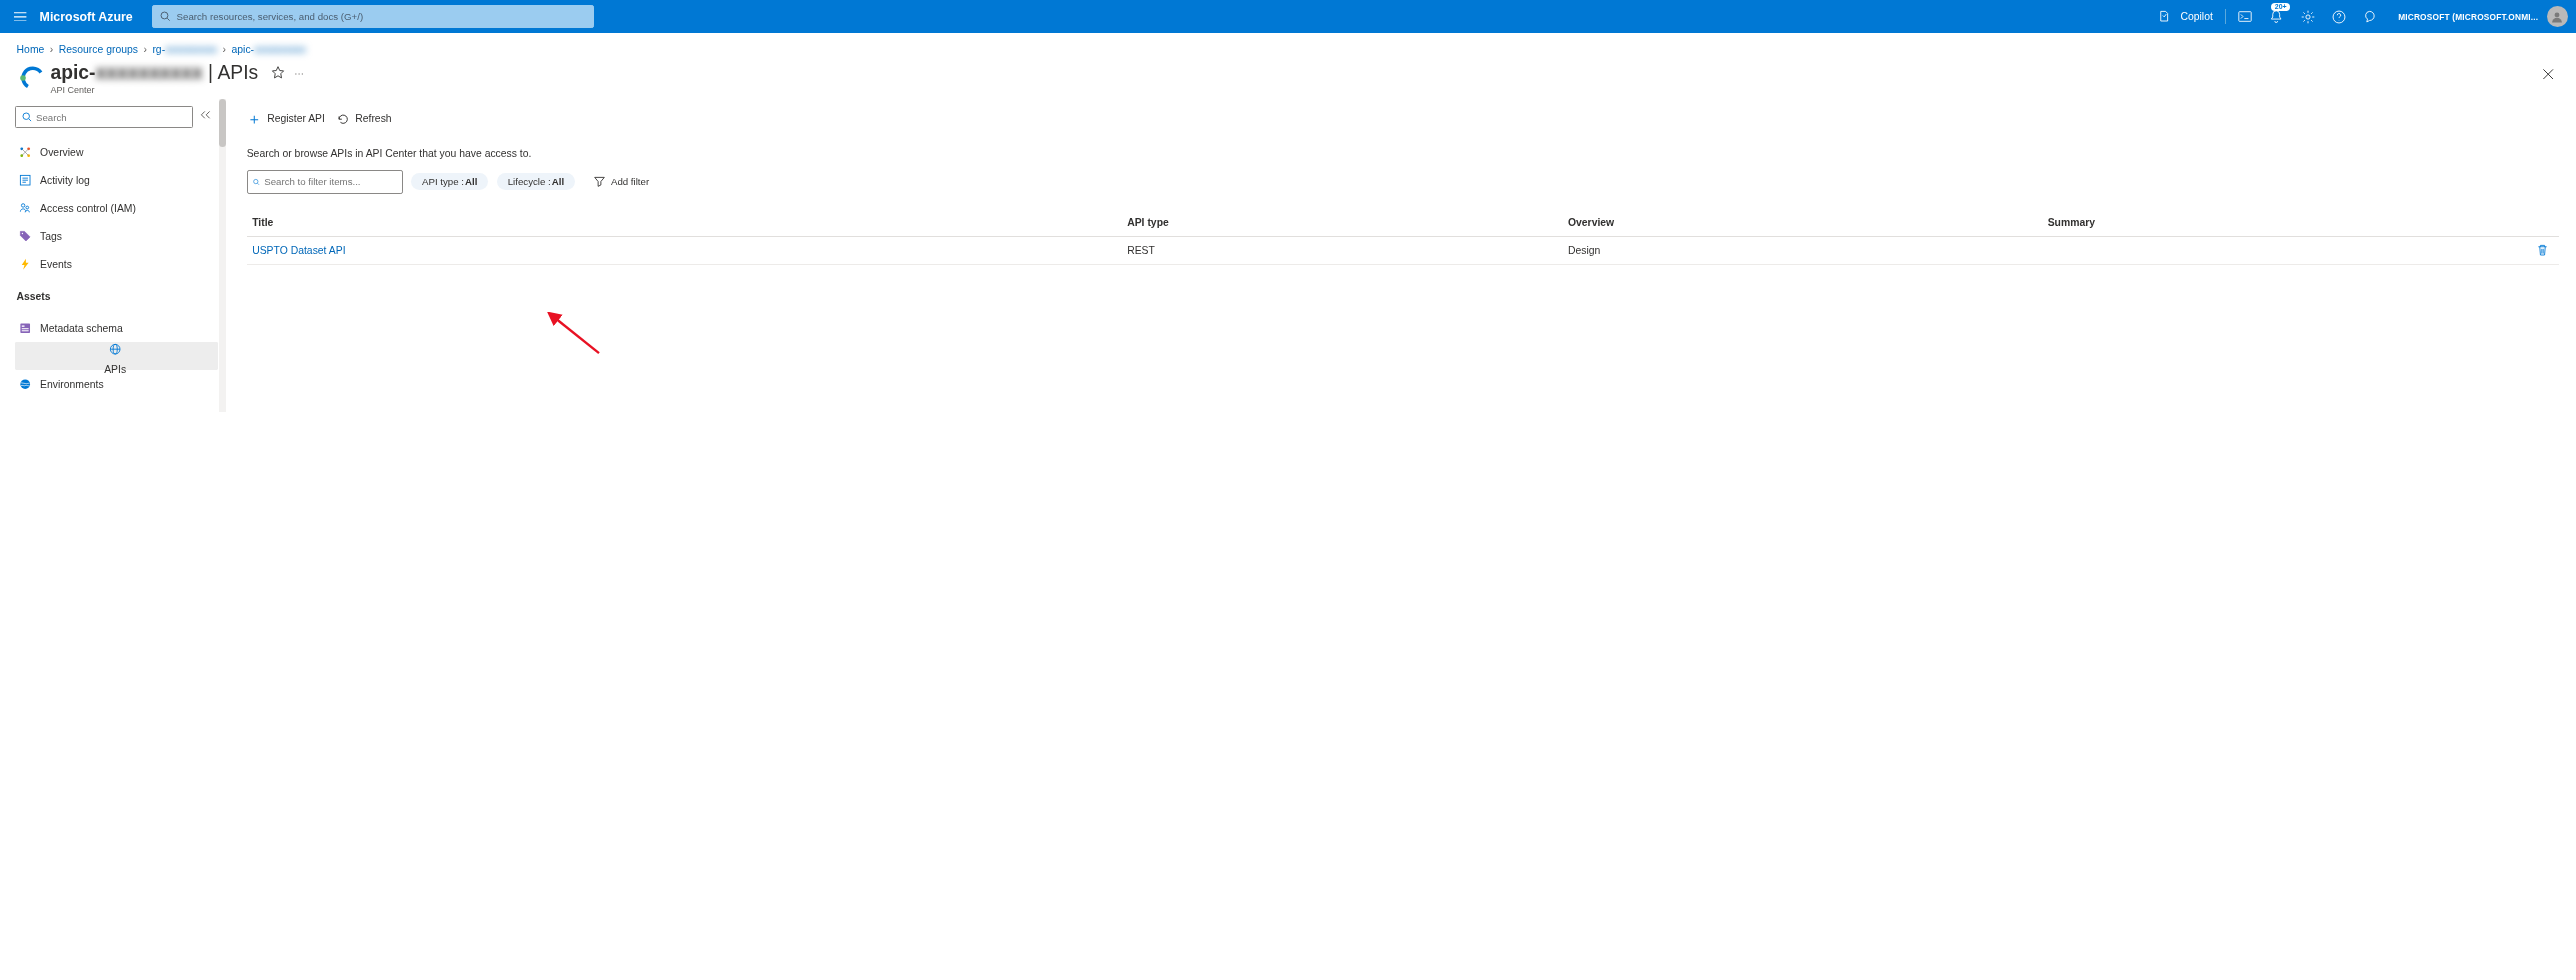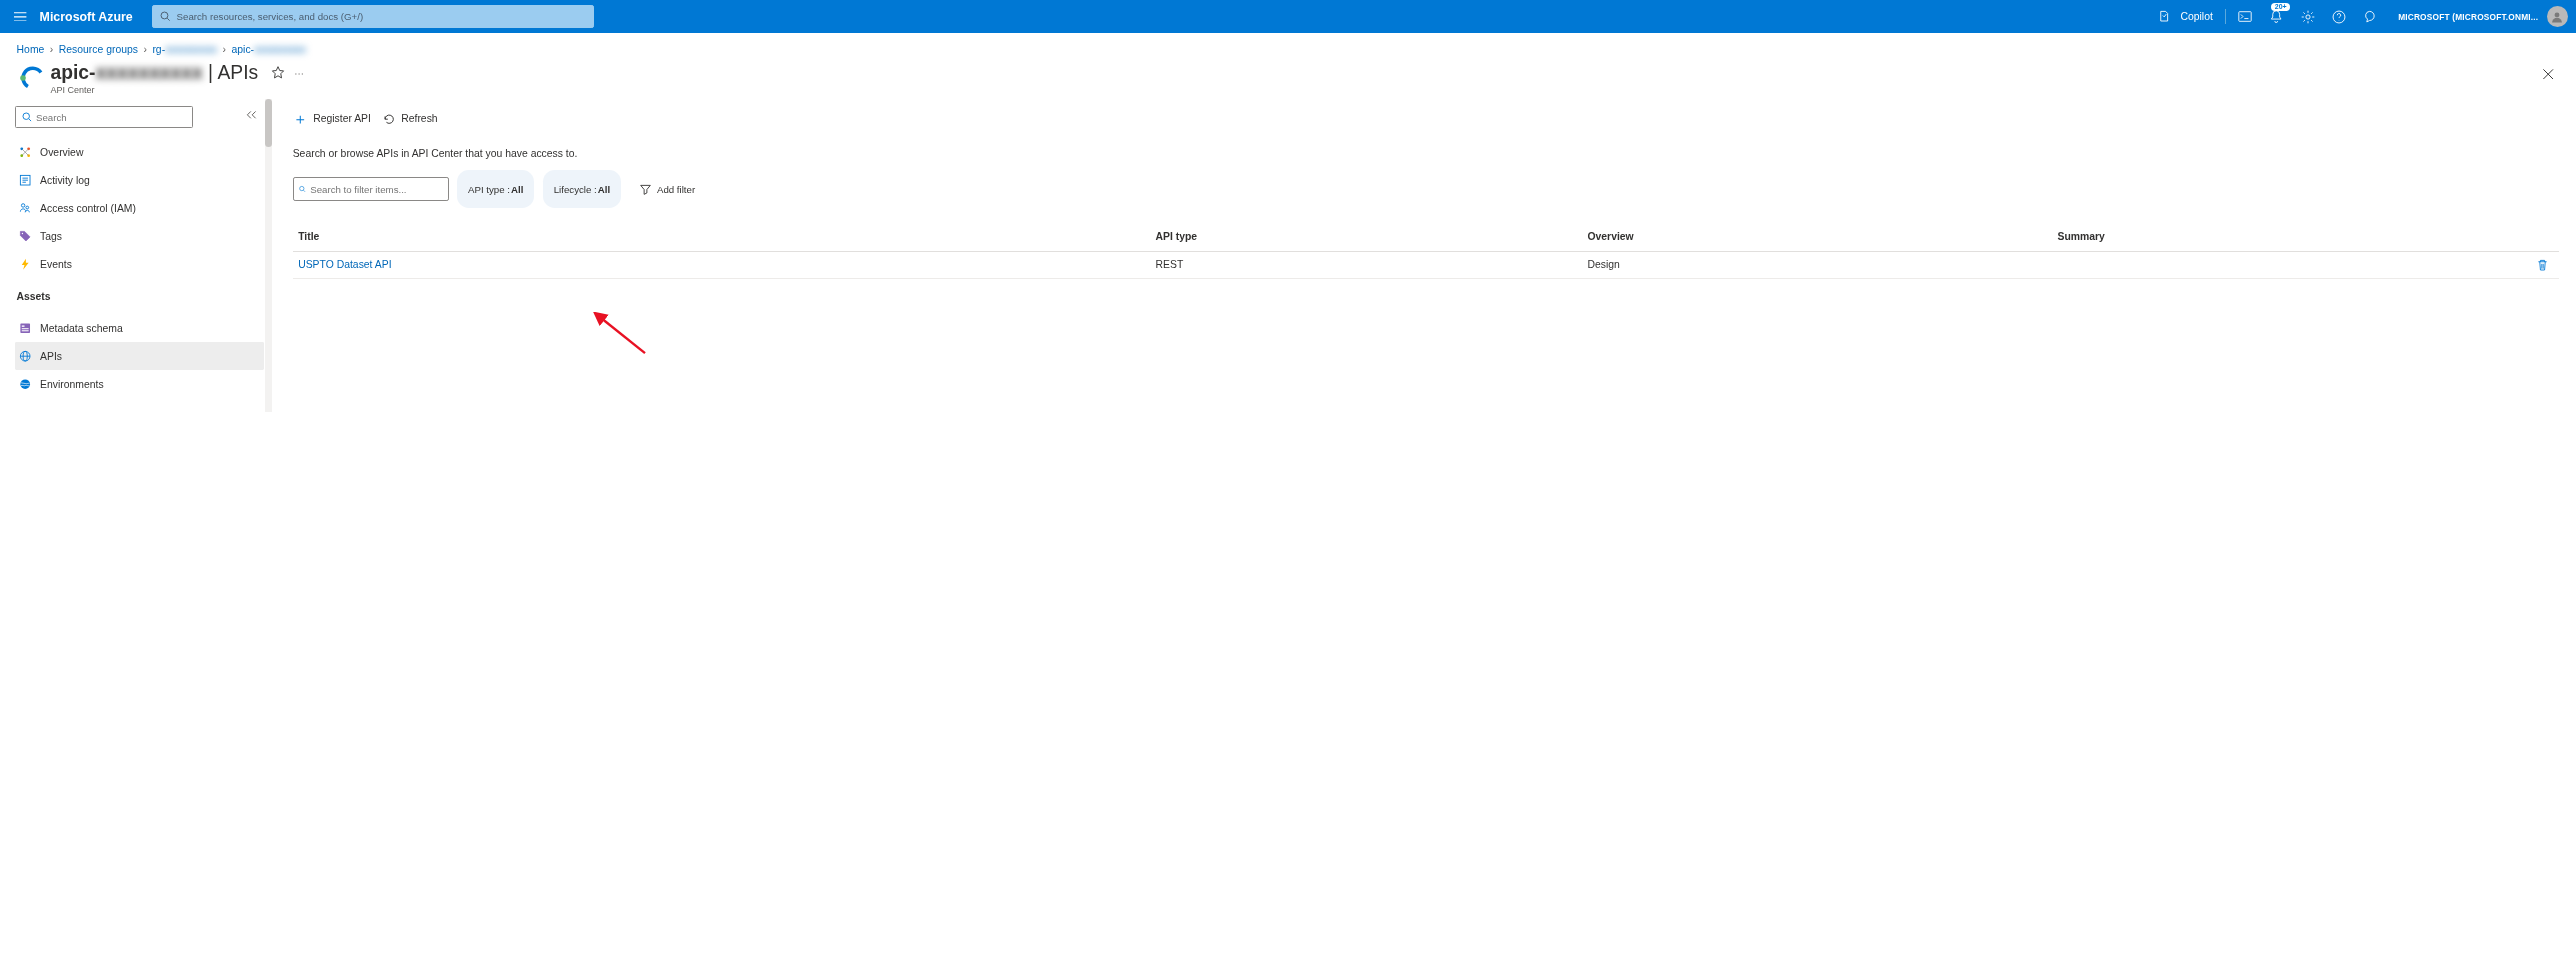--- a/index.html
+++ b/index.html
@@ -31,43 +31,43 @@
   .hdr { display:flex; align-items:flex-start; padding: 7px 16.6px 4.1px 15px; }
   .res-icon { width:30px; height:30px; display:flex; align-items:center; justify-content:center; margin-right:5.5px; margin-top:1.4px; }
   .hdr-title { font-size:19.3px; font-weight:600; display:flex; align-items:center; gap:5.5px; }
   .hdr-sub { font-size:9px; color:#605e5c; margin-top:1.4px; }
   .hdr-actions { display:flex; align-items:center; gap:9.7px; margin-left:12.4px; margin-top:4.1px; }
   .star-icon { cursor:pointer; }
   .close-x { margin-left:auto; cursor:pointer; padding:5.5px; }
   
   
   .body { display:flex; }
-  .side { width:264px; flex-shrink:0; padding:7px 0 14px 15px; position:relative; }
+  .side { width:218px; flex-shrink:0; padding:7px 0 14px 15px; position:relative; }
   .side-search { display:flex; align-items:center; border:0.7px solid #8a8886; border-radius:1.4px; height:22px; padding:0 5.5px; width:178px; }
   .side-search input { flex:1; border:none; outline:none; font-size:9.7px; }
   .collapse { position:absolute; top:11px; right:7px; color:#605e5c; cursor:pointer; }
   .side ul { list-style:none; margin-top:9.7px; }
   .side li { display:flex; align-items:center; height:28px; padding-left:2.8px; cursor:pointer; font-size:10.4px; gap:8.3px; border-radius:1.4px; padding-right:5.5px; }
-  .side li.sel { background:#ededed; }
+  .side li.sel { background:#ededed;flex-direction:column; }
   .side .section { font-weight:600; padding:12.4px 0 2.8px 1.4px; font-size:10.4px; cursor:default; }
   .ico { width:14px; height:14px; display:inline-flex; align-items:center; justify-content:center; flex-shrink:0; }
   
   
   .main { flex:1; border-left:0.7px solid #e1dfdd00; padding:7px 16.6px 14px 9.7px; position:relative; }
   .scroll-track { position:absolute; left:0; top:0; bottom:0; width:7px; background:#f3f2f1; }
   .scroll-thumb { position:absolute; left:0; top:0; width:7px; height:48px; background:#c8c6c4; border-radius:3.5px; }
   .main-inner { margin-left:18px; }
   .toolbar { display:flex; align-items:center; gap:12.4px; height:25px; margin-bottom:16.6px; }
   .tool-btn { display:flex; align-items:center; gap:5.5px; color:#323130; cursor:pointer; font-size:10.4px; }
   .tool-btn .plus { color:#0078d4; font-size:15px; font-weight:300; line-height:1; }
   .desc { font-size:10.4px; margin-bottom:11px; color:#323130; }
   .filters { display:flex; align-items:center; gap:8.3px; margin-bottom:15px; }
   .filter-search { display:flex; align-items:center; border:0.7px solid #8a8886; border-radius:2.1px; height:23.5px; width:156px; padding:0 5.5px; }
   .filter-search input { flex:1; border:none; outline:none; font-size:9.7px; }
-  .pill { display:flex; align-items:center; height:38px; padding:0 11px; background:#eef4fa; border-radius:11.7px; font-size:9.7px; cursor:pointer; color:#323130; }
+  .pill { display:flex; align-items:center; height:17px; padding:0 11px; background:#eef4fa; border-radius:11.7px; font-size:9.7px; cursor:pointer; color:#323130; }
   .pill b { font-weight:600; margin-left:1px; }
   .pill-plain { background:transparent; }
   
   
   table { width:100%; border-collapse:collapse; }
   th { text-align:left; font-weight:600; font-size:10.4px; padding:8.3px 5.5px; border-bottom:0.7px solid #e1dfdd; }
   td { padding:7px 5.5px; border-bottom:0.7px solid #edebe9; font-size:10.4px; }
   td a { color:#0067b8; text-decoration:none; cursor:pointer; }
   .trash { cursor:pointer; color:#0078d4; }
   

